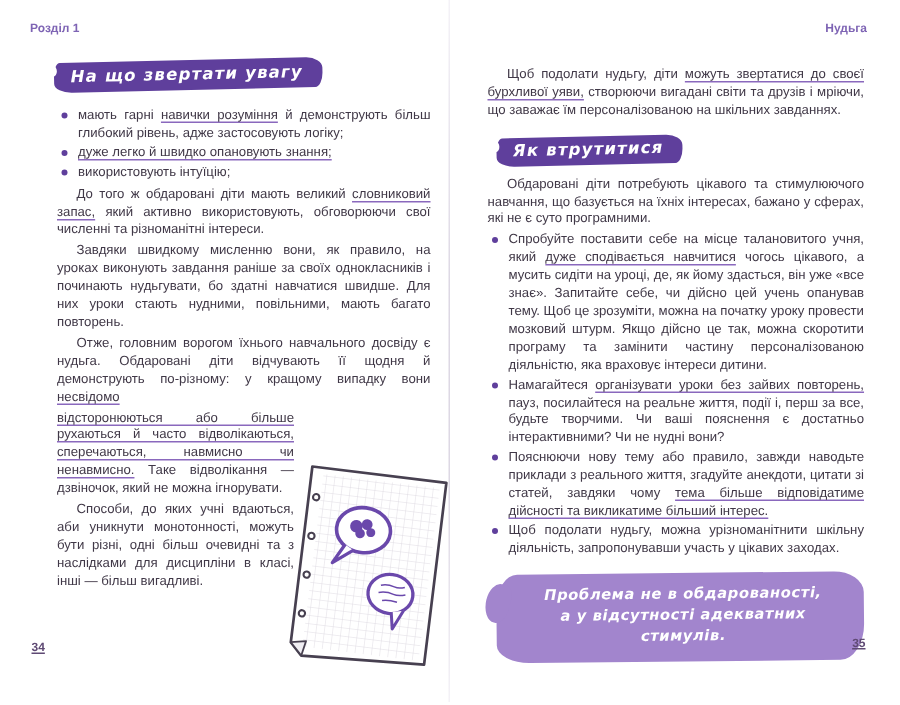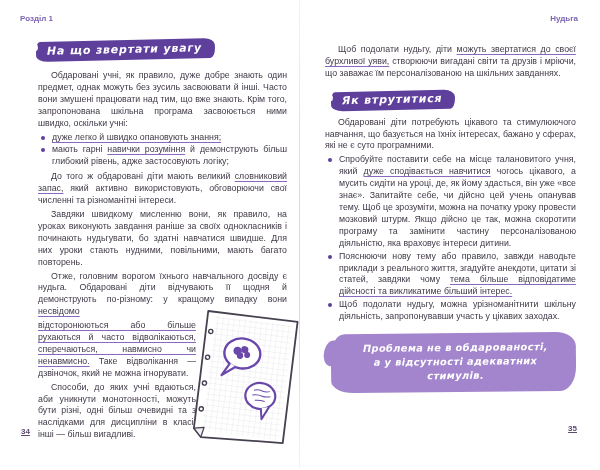--- a/index.html
+++ b/index.html
@@ -59,24 +59,24 @@
 <div class="spread">
 
   <div class="page page-left">
     <div class="running-head rh-left">Розділ 1</div>
 
     <div class="badge badge-left">
       <span>На що звертати увагу</span>
     </div>
 
     <div class="content-l">
-      <p class="ind"><span>Обдаровані учні, як правило, дуже добре знають один предмет, однак можуть без зусиль засвоювати й інші. Часто вони змушені працювати над тим, що вже знають. Крім того, запропонована шкільна програма засвоюється ними швидко, оскільки учні:</span></p>
       <ul>
+        <li><span>мають гарні </span><span class="u">навички розуміння</span><span> й демонструють більш глибокий рівень, адже застосовують логіку;</span></li>
         <li><span class="u">дуже легко й швидко опановують знання;</span></li>
-        <li><span>мають гарні </span><span class="u">навички розуміння</span><span> й демонструють більш глибокий рівень, адже застосовують логіку;</span></li>
+        <li><span>використовують інтуїцію;</span></li>
       </ul>
       <p class="ind"><span>До того ж обдаровані діти мають великий </span><span class="u">словниковий запас,</span><span> який активно використовують, обговорюючи свої численні та різноманітні інтереси.</span></p>
       <p class="ind"><span>Завдяки швидкому мисленню вони, як правило, на уроках виконують завдання раніше за своїх однокласників і починають нудьгувати, бо здатні навчатися швидше. Для них уроки стають нудними, повільними, мають багато повторень.</span></p>
       <p class="ind"><span>Отже, головним ворогом їхнього навчального досвіду є нудьга. Обдаровані діти відчувають її щодня й демонструють по-різному: у кращому випадку вони </span><span class="u">несвідомо</span></p>
       <p class="narrow"><span class="u">відсторонюються або більше рухаються й часто відволікаються, сперечаються, навмисно чи ненавмисно.</span><span> Таке відволікання — дзвіночок, який не можна ігнорувати.</span></p>
       <p class="ind narrow"><span>Способи, до яких учні вдаються, аби уникнути монотонності, можуть бути різні, одні більш очевидні та з наслідками для дисципліни в класі, інші — більш вигадливі.</span></p>
     </div>
 
     <div class="illustration">
       <svg width="114" height="142" viewBox="0 0 114 142">
@@ -127,20 +127,21 @@
     <div class="content-r">
       <p class="ind"><span>Щоб подолати нудьгу, діти </span><span class="u">можуть звертатися до своєї бурхливої уяви,</span><span> створюючи вигадані світи та друзів і мріючи, що заважає їм персоналізованою на шкільних завданнях.</span></p>
 
       <div class="badge badge-right">
         <span>Як втрутитися</span>
       </div>
 
       <p class="ind"><span>Обдаровані діти потребують цікавого та стимулюючого навчання, що базується на їхніх інтересах, бажано у сферах, які не є суто програмними.</span></p>
       <ul>
         <li><span>Спробуйте поставити себе на місце талановитого учня, який </span><span class="u">дуже сподівається навчитися</span><span> чогось цікавого, а мусить сидіти на уроці, де, як йому здасться, він уже «все знає». Запитайте себе, чи дійсно цей учень опанував тему. Щоб це зрозуміти, можна на початку уроку провести мозковий штурм. Якщо дійсно це так, можна скоротити програму та замінити частину персоналізованою діяльністю, яка враховує інтереси дитини.</span></li>
+        <li><span>Намагайтеся </span><span class="u">організувати уроки без зайвих повторень,</span><span> пауз, посилайтеся на реальне життя, події і, перш за все, будьте творчими. Чи ваші пояснення є достатньо інтерактивними? Чи не нудні вони?</span></li>
         <li><span>Пояснюючи нову тему або правило, завжди наводьте приклади з реального життя, згадуйте анекдоти, цитати зі статей, завдяки чому </span><span class="u">тема більше відповідатиме дійсності та викликатиме більший інтерес.</span></li>
         <li><span>Щоб подолати нудьгу, можна урізноманітнити шкільну діяльність, запропонувавши участь у цікавих заходах.</span></li>
       </ul>
 
       <div class="callout">
         <div>Проблема не в обдарованості,</div>
         <div>а у відсутності адекватних стимулів.</div>
       </div>
     </div>
 

